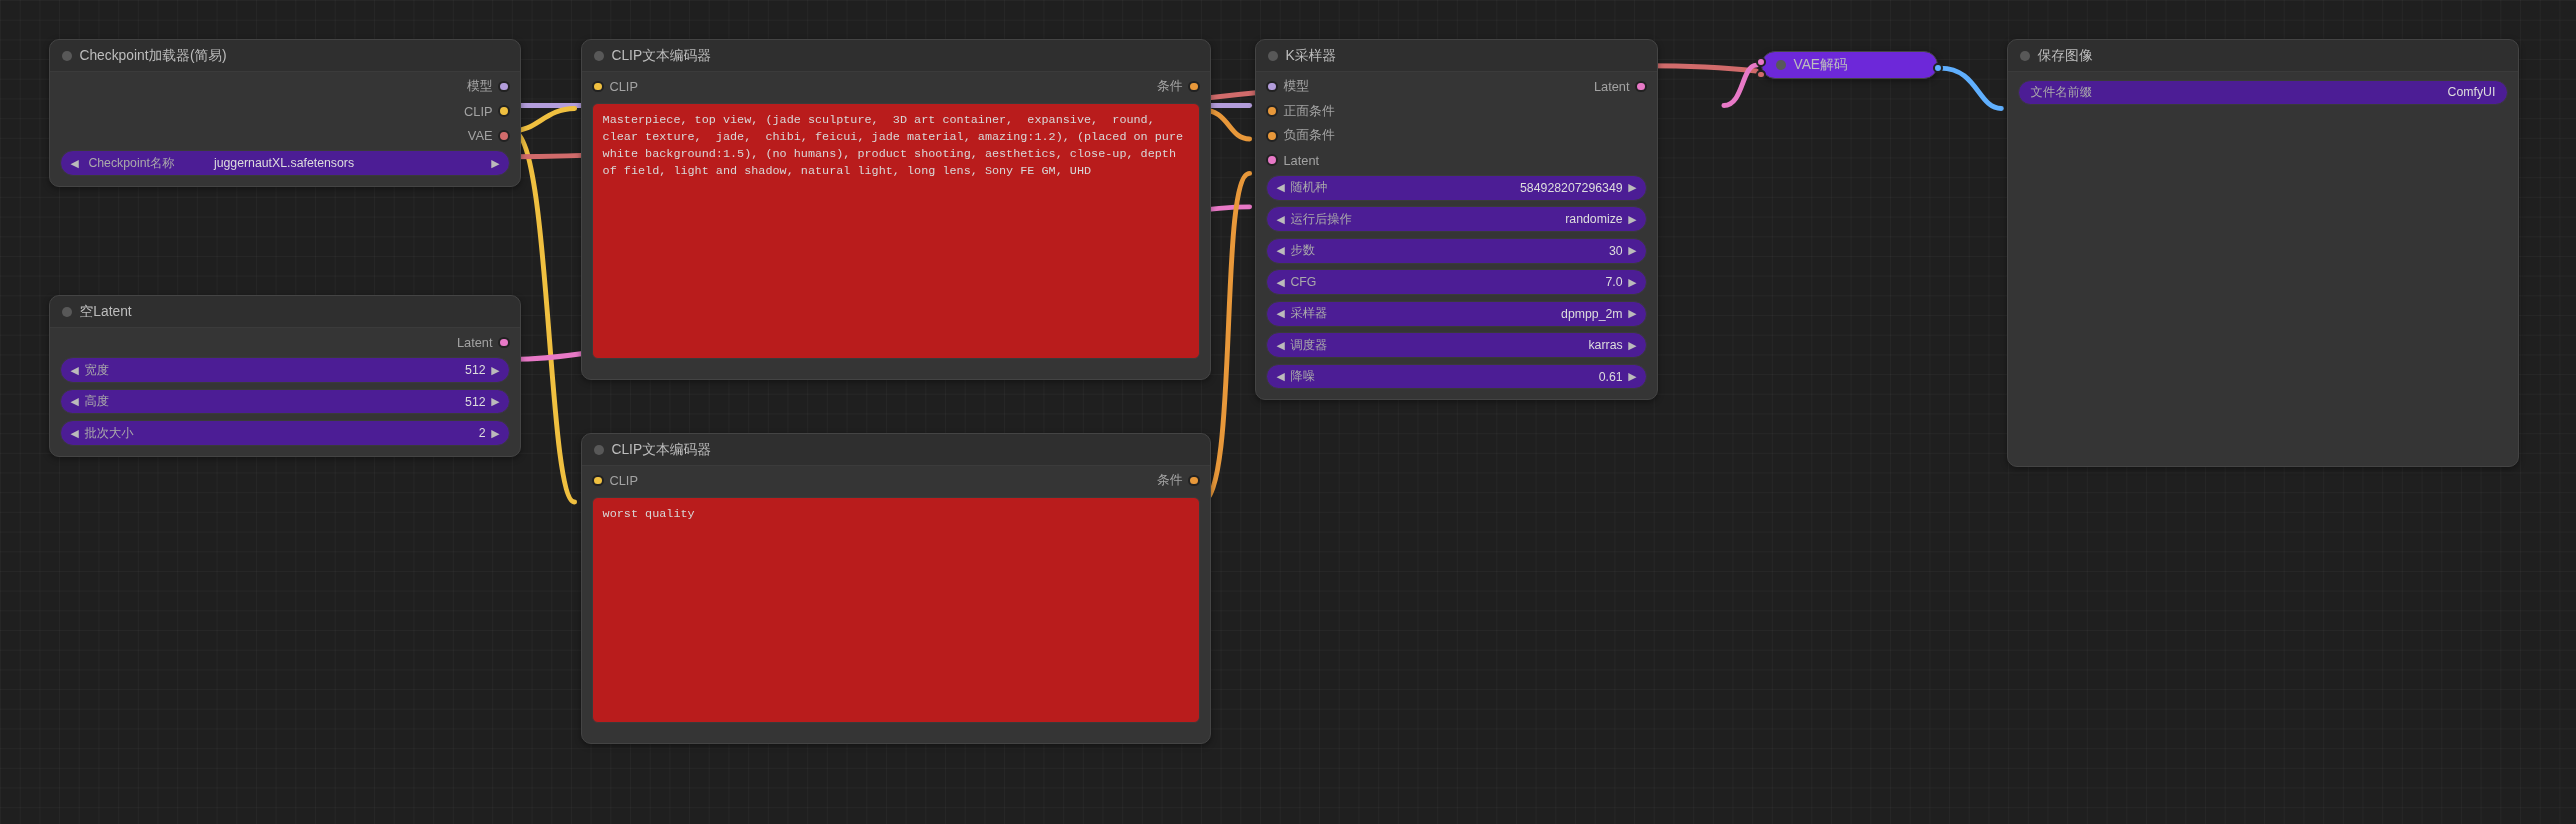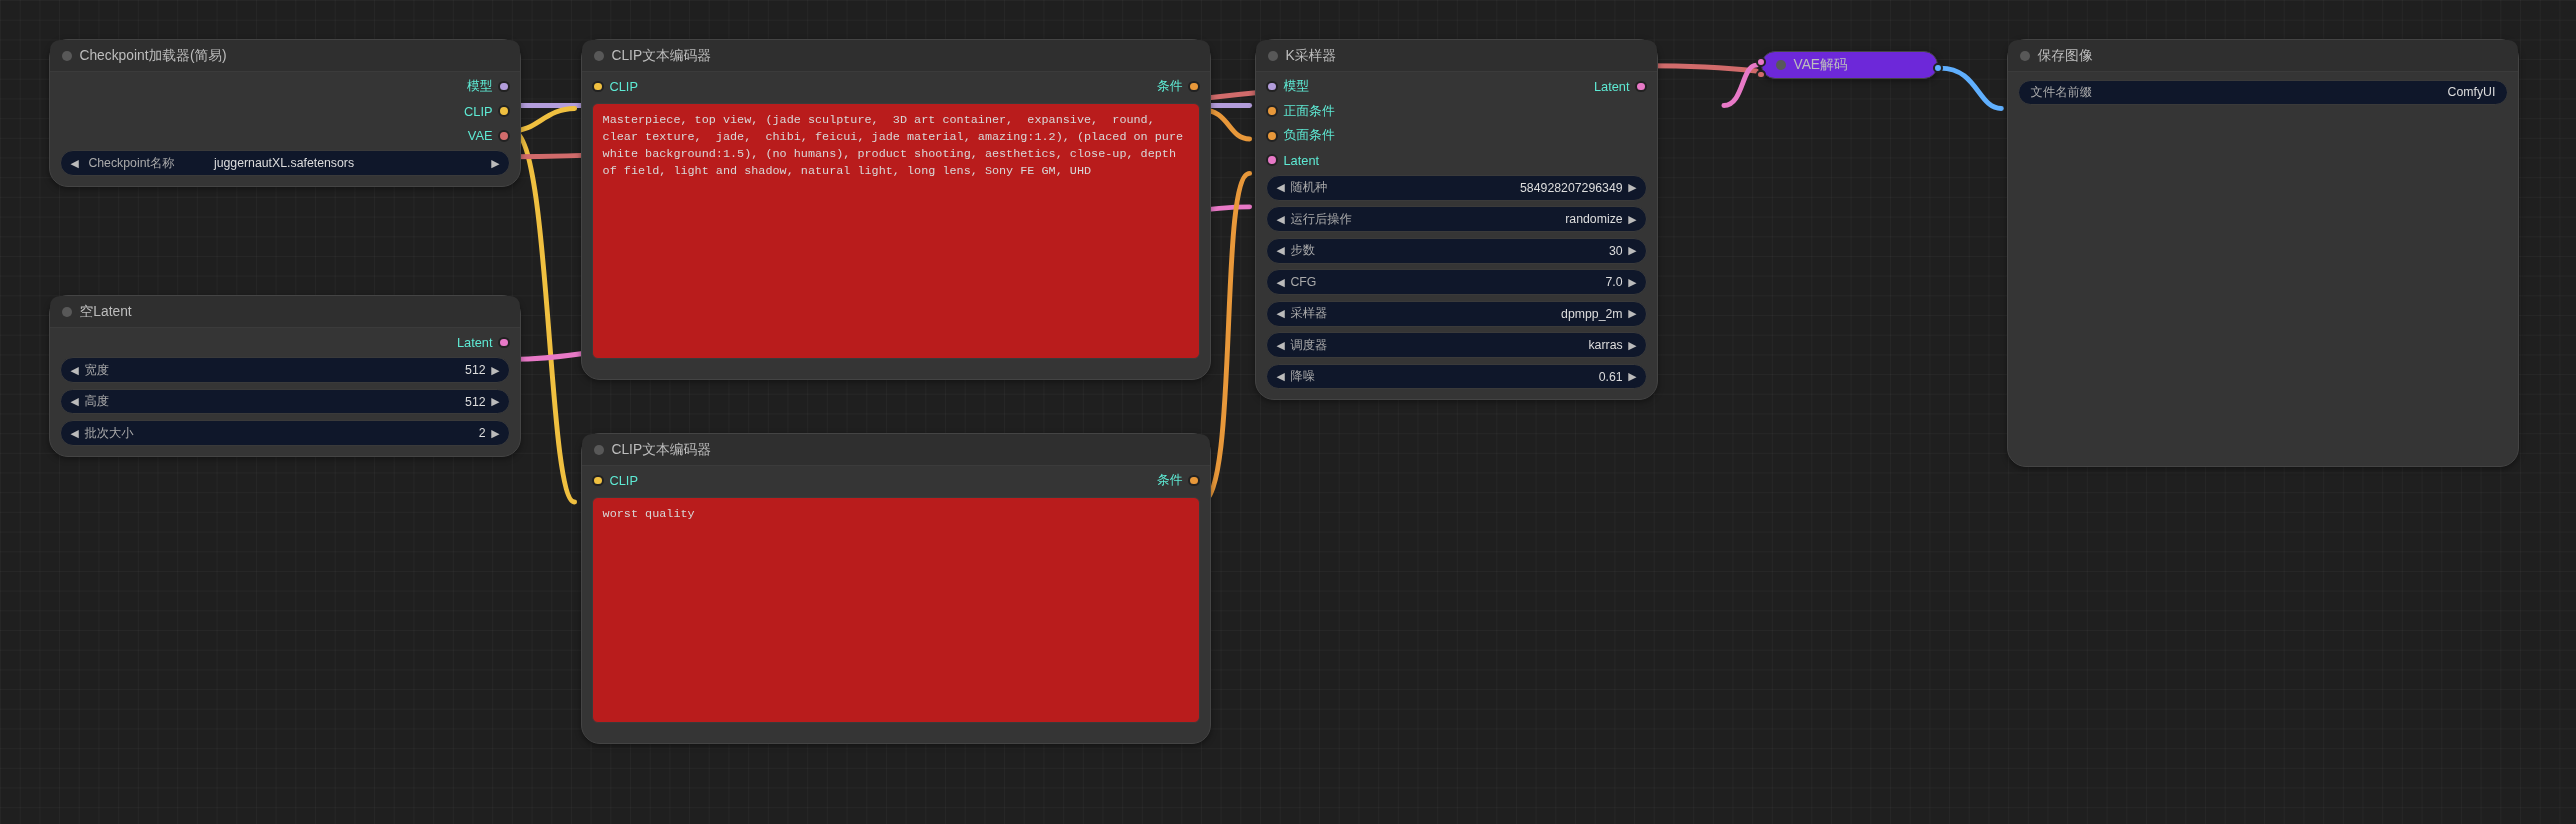--- a/index.html
+++ b/index.html
@@ -26,21 +26,21 @@
     position: absolute;
     inset: 0;
     width: 2576px;
     height: 825px;
     pointer-events: none;
   }
   .node {
     position: absolute;
     background: #353535;
     border: 1px solid #444;
-    border-radius: 19px;
+    border-radius: 10px;
     box-shadow: 0 2px 5.9px rgba(0,0,0,0.4);
     color: #aaa;
   }
   .node .titlebar {
     display: flex;
     align-items: center;
     gap: 7.9px;
     padding: 6.9px 11.8px 5.9px 11.8px;
     background: #2f2f2f;
     border-bottom: 1px solid #3b3b3b;
@@ -59,39 +59,39 @@
     justify-content: space-between;
     align-items: flex-start;
     padding: 2px 9.8px 2px 9.8px;
   }
   .ports-col { display: flex; flex-direction: column; gap: 6.9px; }
   .port {
     display: flex;
     align-items: center;
     gap: 5.9px;
     font-size: 12.8px;
-    color: #5eead4;
+    color: #a3a3a3;
     position: relative;
     height: 17.7px;
   }
   .port.output { flex-direction: row-reverse; text-align: right; }
   .port .dot {
     width: 11.8px; height: 11.8px; border-radius: 50%;
     border: 2px solid #222;
     flex: 0 0 auto;
   }
   .dot.lavender { background: #b39ddb; }
   .dot.yellow { background: #f0c040; }
   .dot.red { background: #d16b6b; }
   .dot.orange { background: #e8983a; }
   .dot.pink { background: #e879c7; }
   .dot.blue { background: #60b0ff; }
   .widgets { padding: 3.9px 9.8px 0 9.8px; display:flex; flex-direction:column; gap:5.9px; }
   .pill {
-    background: #0f172a;
+    background: #4c1d95;
     border: 1px solid #3a3a3a;
     border-radius: 13.8px;
     height: 25.6px;
     display: flex;
     align-items: center;
     padding: 0 5.9px 0 5.9px;
     color: #c0c0c0;
     font-size: 12.3px;
     position: relative;
   }

